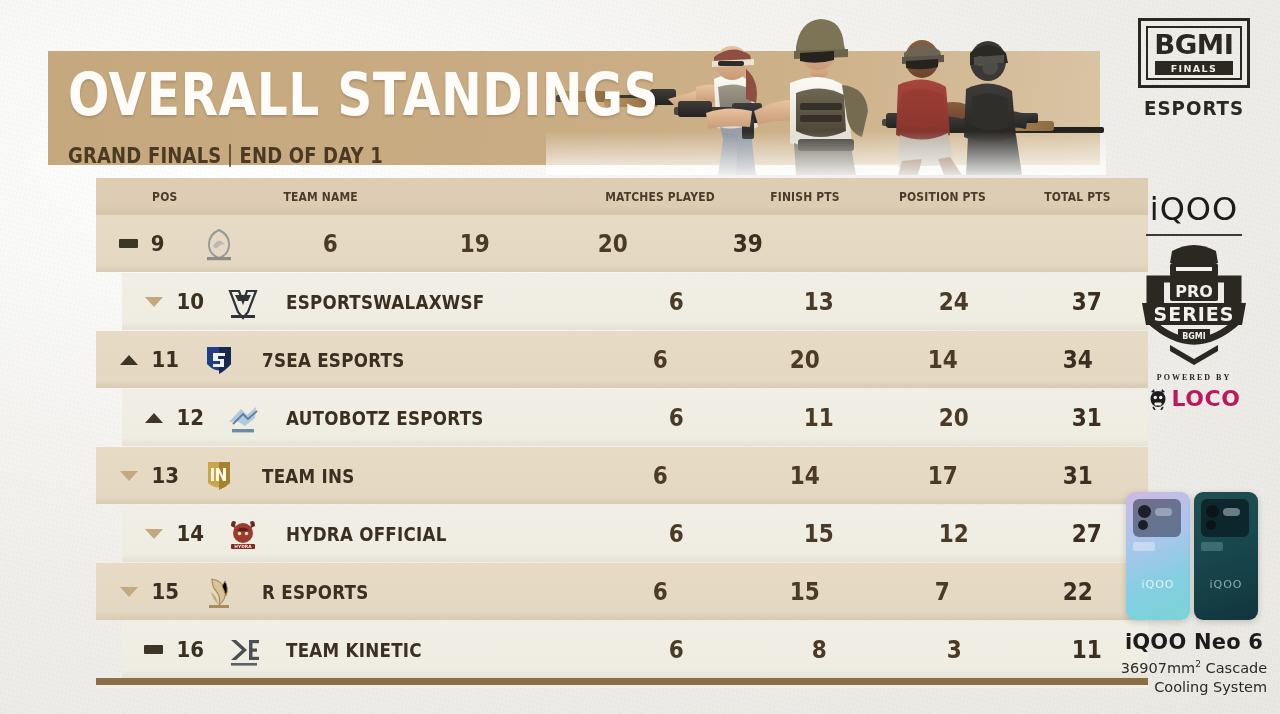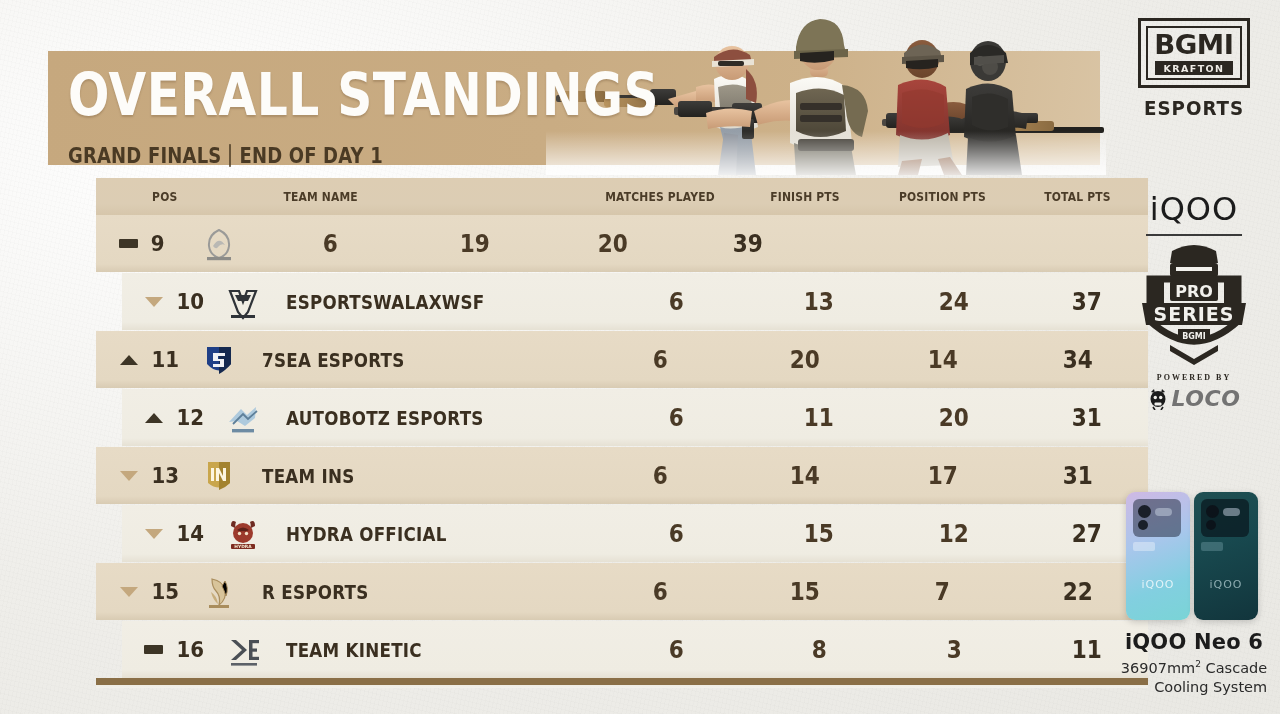--- a/index.html
+++ b/index.html
@@ -135,21 +135,21 @@
 
   .pro { top:237px; }
   .powered { top:373px; }
   .powered-label {
     font-family:Liberation Serif, serif; font-size:8px; font-weight:700;
     letter-spacing:2px; color:#2b2721;
   }
   .loco-row { margin-top:4px; display:flex; align-items:center; gap:4px; }
   .loco-word {
     font-family:"DejaVu Sans", sans-serif; font-size:22px; font-weight:700;
-    letter-spacing:.5px; color:#737373;font-style:italic;
+    letter-spacing:.5px; color:#be185d;
   }
 
   .phone { top:492px; }
   .phone-art { width:136px; height:128px; position:relative; }
   .ph {
     position:absolute; top:0; width:64px; height:128px; border-radius:9px;
     box-shadow:0 2px 7px rgba(0,0,0,.18);
   }
   .ph.left  { left:0;  background:linear-gradient(160deg,#cfb9e4 0%,#a9c6ec 38%,#82cfe0 72%,#7ad4d6 100%); }
   .ph.right { left:68px; background:linear-gradient(160deg,#1f4f52 0%,#18494f 40%,#12353c 100%); }
@@ -539,21 +539,21 @@
       <div class="tfoot-shadow"></div>
     </div>
   </div>
 
   <div class="side">
 
     <div class="side-block bgmi">
       <div class="bgmi-box">
         <div class="bgmi-inner">
           <div class="bgmi-word">BGMI</div>
-          <div class="bgmi-krafton">KRAFTON</div>
+          <div class="bgmi-krafton">FINALS</div>
         </div>
       </div>
       <div class="bgmi-esports">ESPORTS</div>
     </div>
 
     <div class="side-block iqoo">
       <div class="iqoo-word">iQOO</div>
       <div class="iqoo-rule"></div>
     </div>
 

